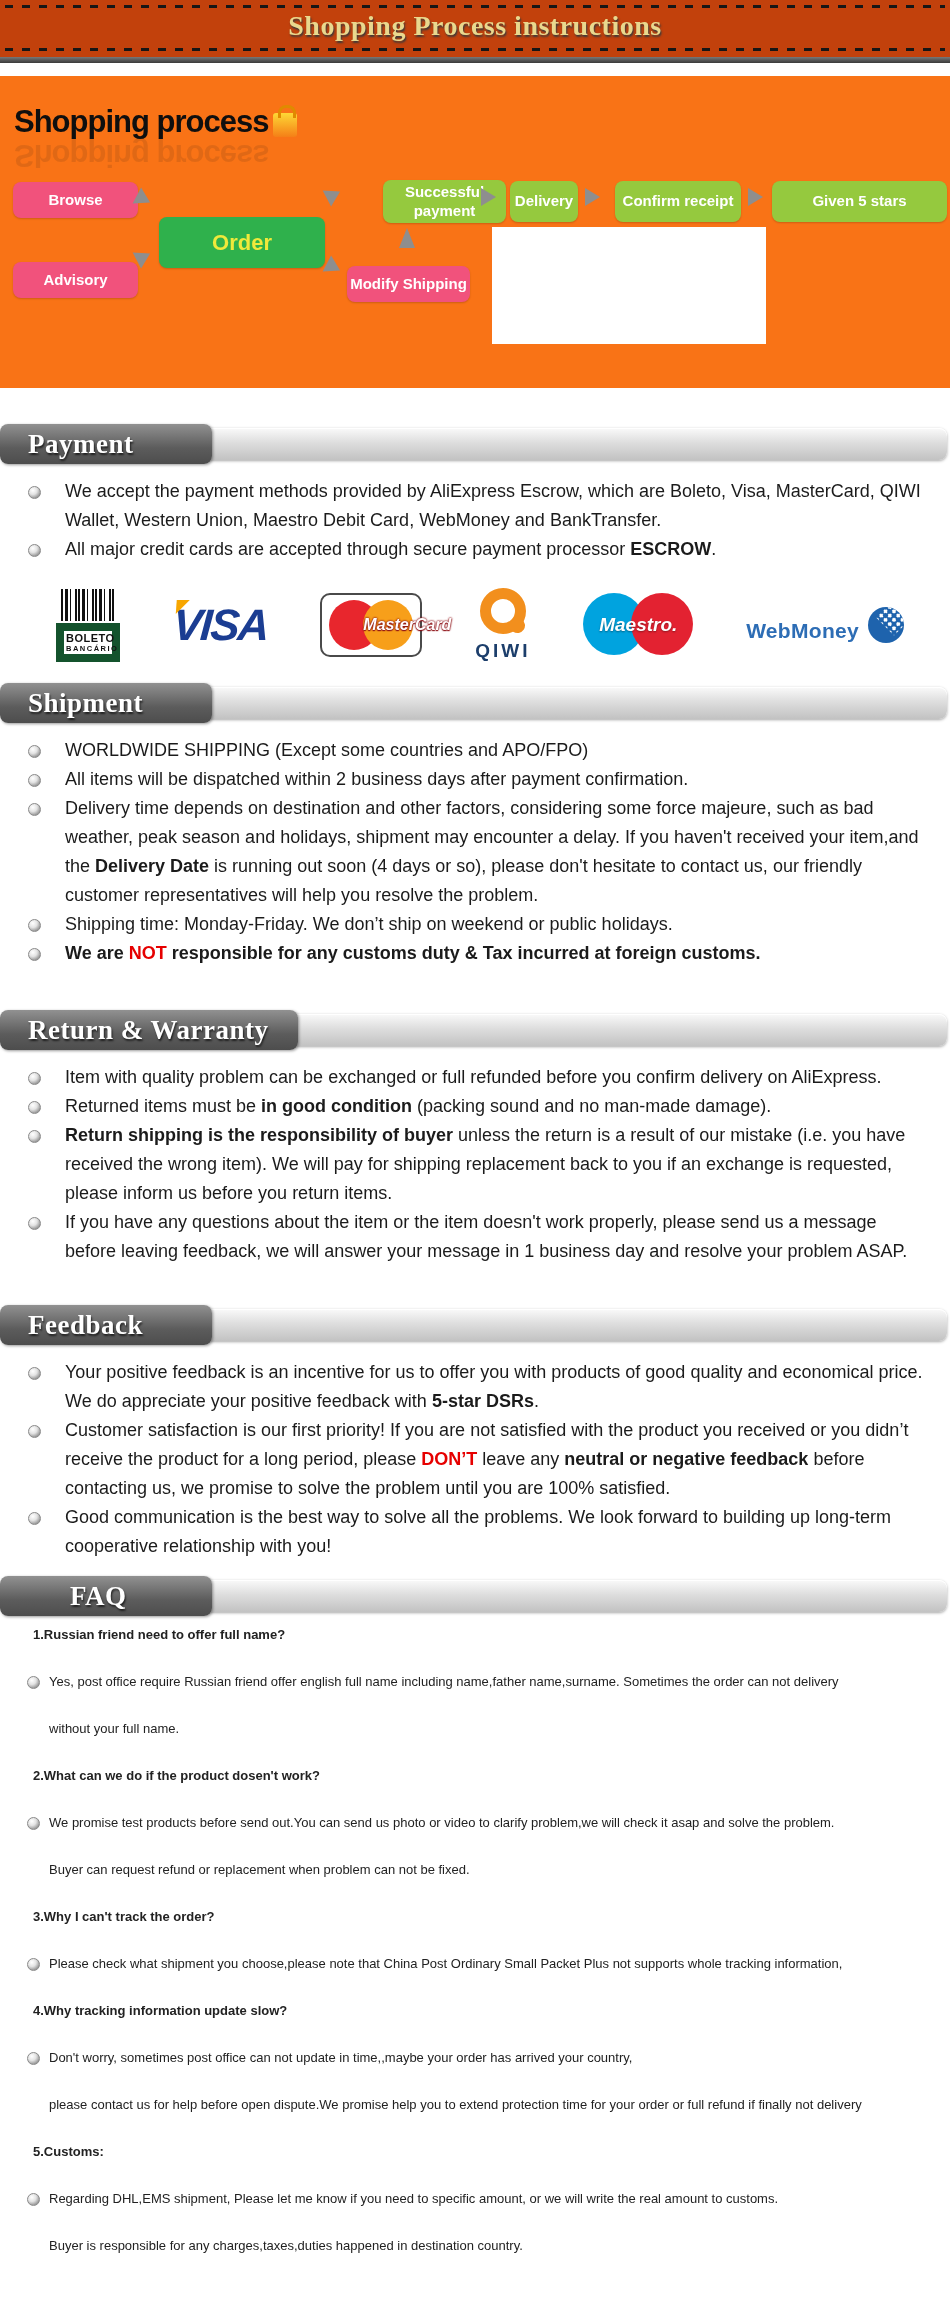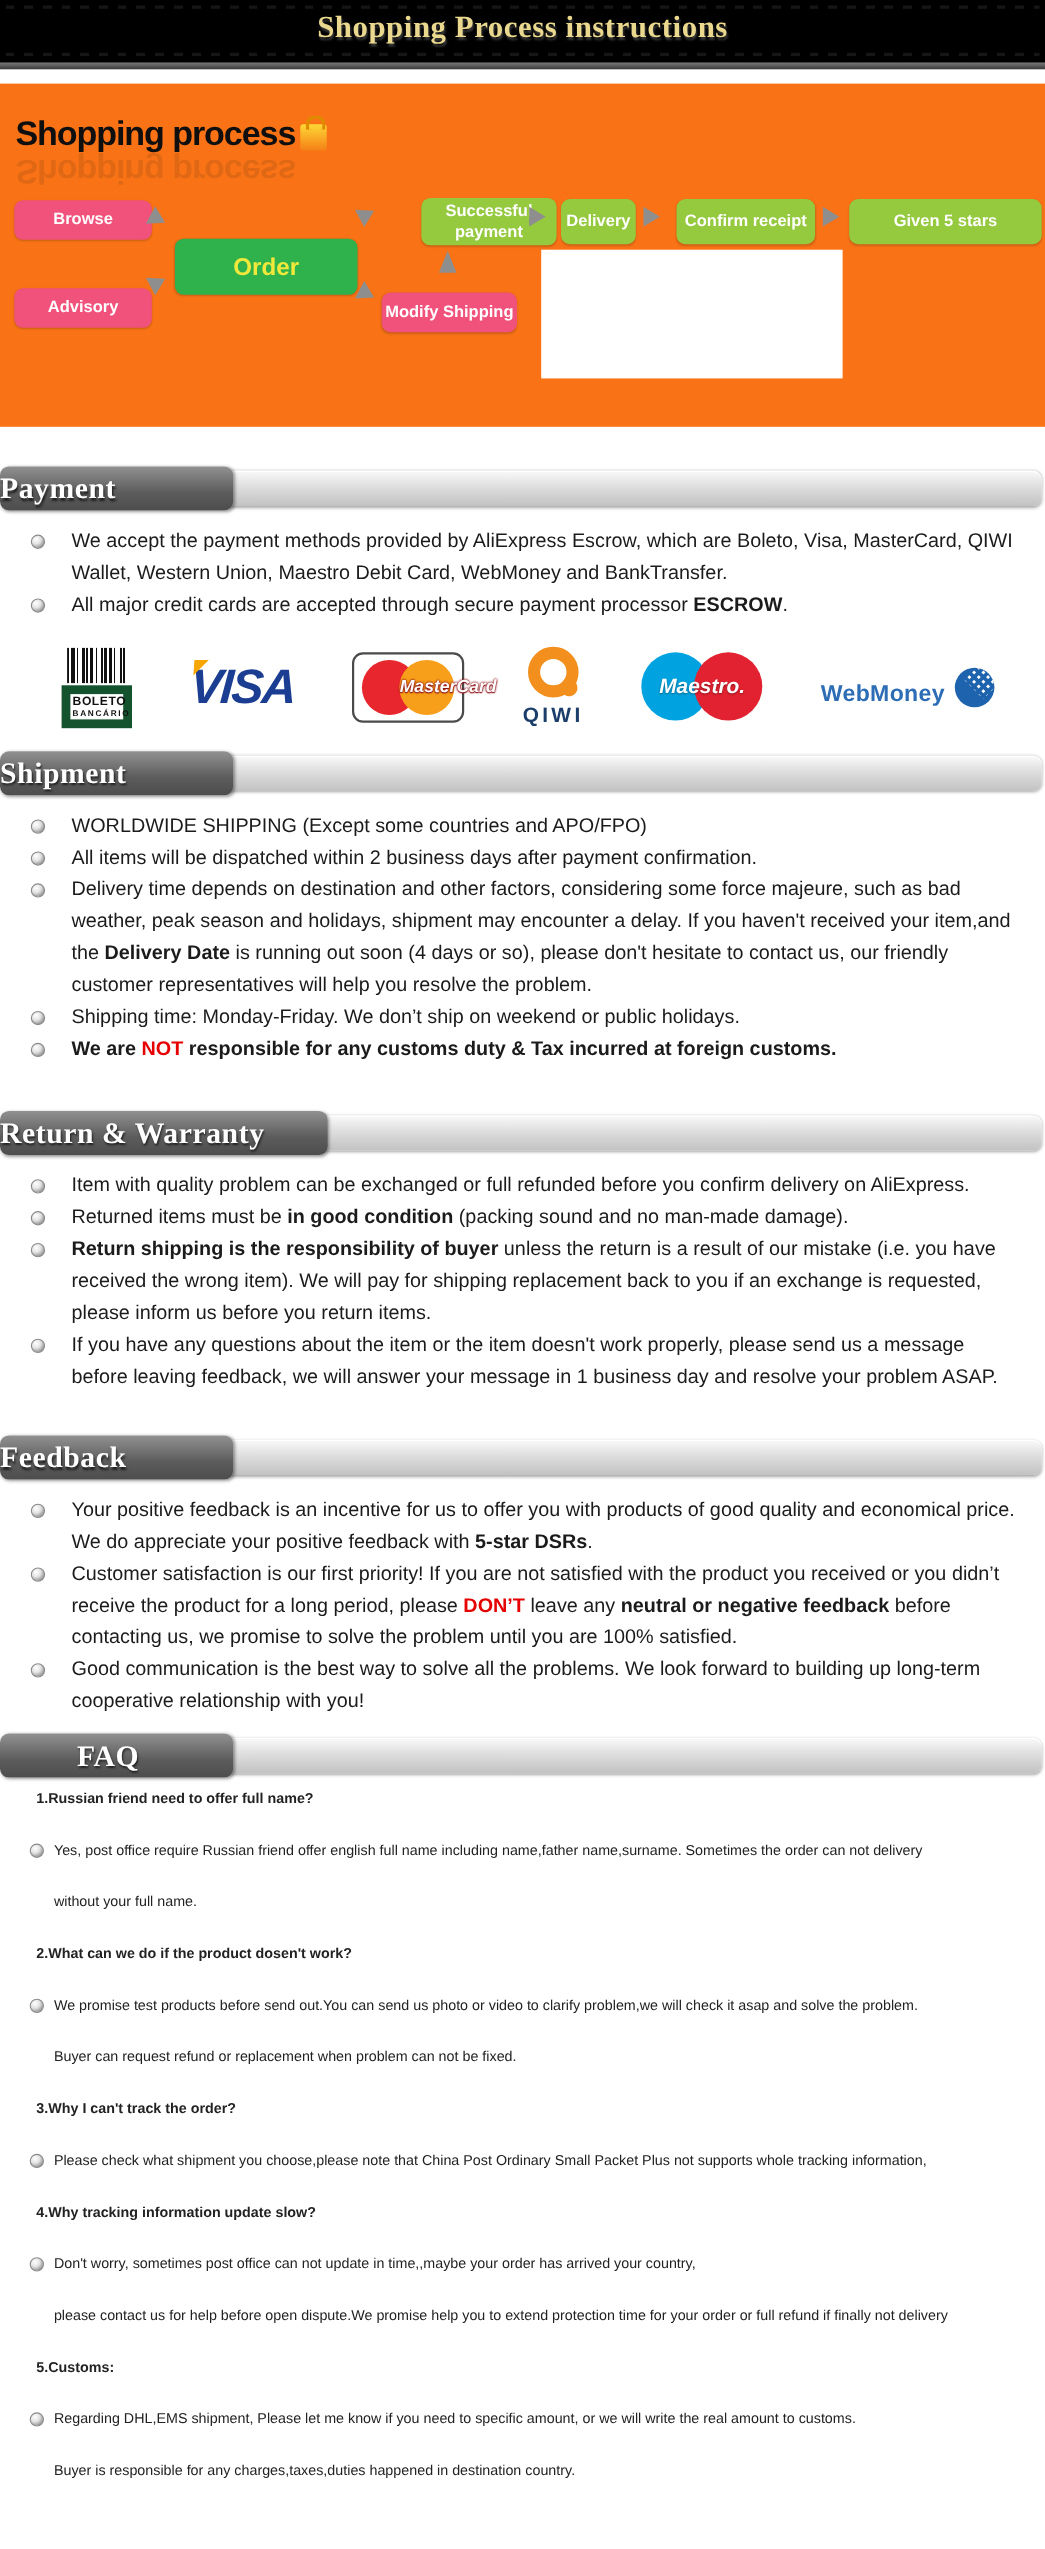--- a/index.html
+++ b/index.html
@@ -1,19 +1,19 @@
 <!DOCTYPE html>
 <html><head>
 <meta charset="utf-8">
 <style>
   html,body{margin:0;padding:0;background:#ffffff;}
   body{width:950px;height:2317px;overflow:hidden;font-family:"Liberation Sans",sans-serif;position:relative;}
 
   
-  .banner{position:relative;height:57px;background:#000000;}
+  .banner{position:relative;height:57px;background:#c2410c;}
   .banner .dash{position:absolute;left:5px;right:5px;height:3px;
     background:repeating-linear-gradient(90deg,#161616 0 8px,rgba(0,0,0,0) 8px 17px);}
   .banner .dash.top{top:5px;}
   .banner .dash.bottom{bottom:6px;}
   .banner-title{position:absolute;left:0;right:0;top:10px;text-align:center;
     font-family:"Liberation Serif",serif;font-weight:bold;font-size:28px;
     color:#e9d88e;text-shadow:1px 2px 2px #3a3a3a;letter-spacing:0.5px;}
   .banner-edge{height:6px;background:linear-gradient(#787878,#3a3a3a);}
 
   
@@ -40,21 +40,21 @@
   .arr-u{position:absolute;width:0;height:0;border-left:8px solid transparent;
     border-right:8px solid transparent;border-bottom:20px solid #8e8e8e;}
 
   
   .sec-bar{position:relative;height:40px;}
   .bar-light{position:absolute;left:4px;right:3px;top:4px;height:32px;border-radius:8px;
     background:linear-gradient(180deg,#fafafa,#dedede 45%,#c2c2c2);
     box-shadow:0 1px 3px rgba(0,0,0,0.35), inset 0 1px 0 #ffffff;}
   .bar-dark{position:absolute;left:0;top:0;bottom:0;width:212px;border-radius:8px;
     background:linear-gradient(180deg,#919191,#5c5c5c 60%,#4d4d4d);
-    display:flex;align-items:center;box-sizing:border-box;
+    display:flex;align-items:center;padding-left:28px;box-sizing:border-box;
     box-shadow:1px 1px 3px rgba(0,0,0,0.4);}
   .bar-dark.wide{width:298px;}
   .bar-dark.faq-pad{padding-left:70px;}
   .sec-title{font-family:"Liberation Serif",serif;font-weight:bold;font-size:27px;
     color:#ffffff;text-shadow:1px 2px 2px rgba(0,0,0,0.65);letter-spacing:0.5px;}
 
   
   ul.bullets{list-style:none;margin:13px 0 0 0;padding:0;}
   ul.bullets li{position:relative;padding:0 18px 0 65px;font-size:18px;line-height:29px;color:#1b1b1b;}
   .b-icon{position:absolute;left:28px;top:9px;width:11px;height:11px;border-radius:50%;

